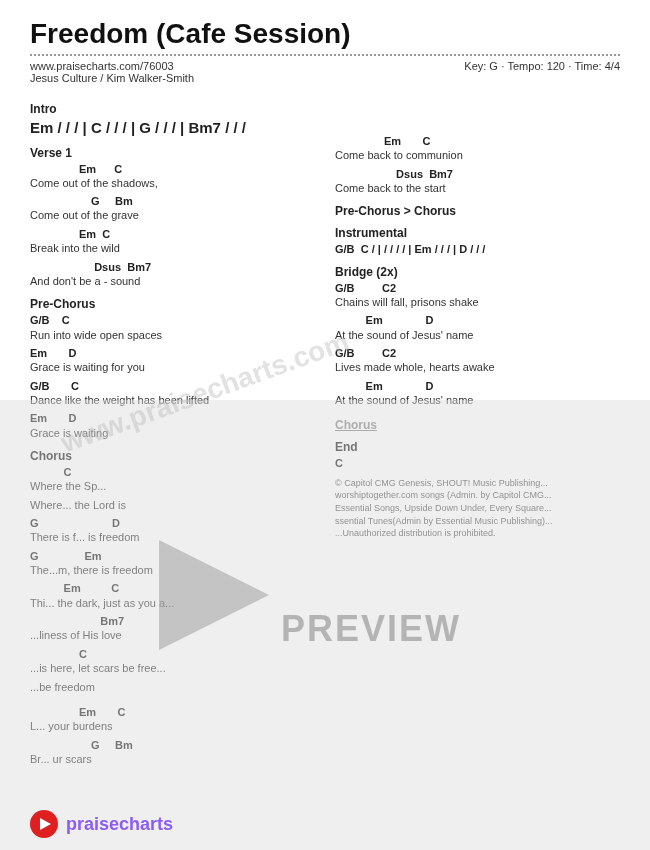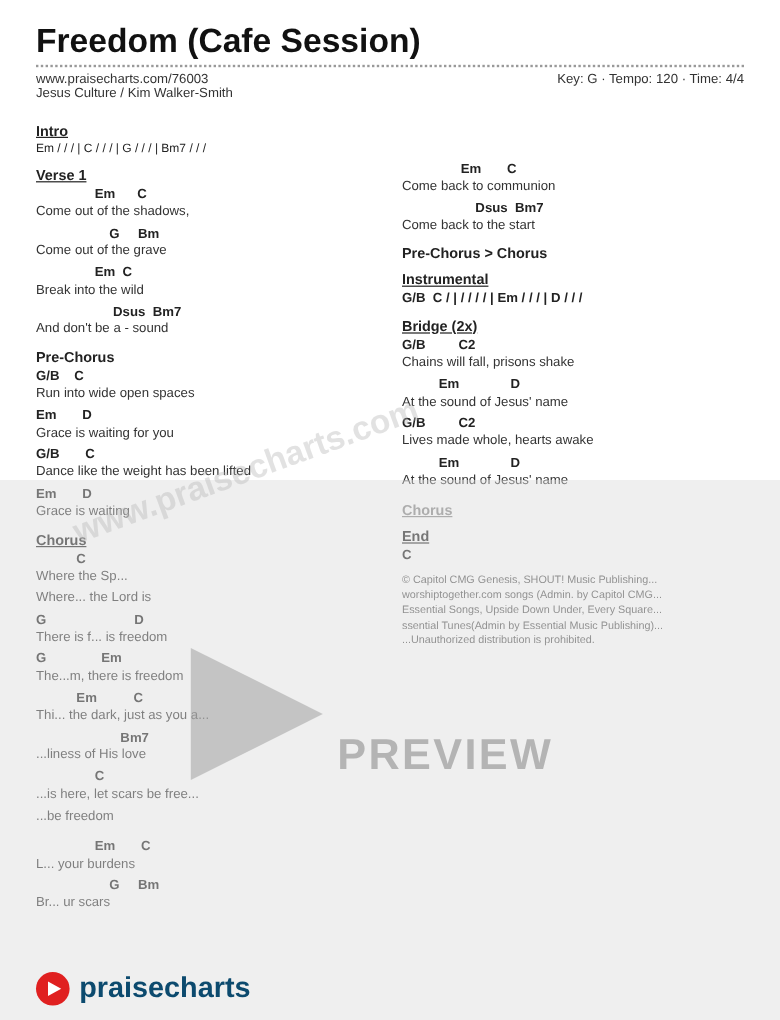--- a/index.html
+++ b/index.html
@@ -45,43 +45,42 @@
       width: 50%;
       padding-right: 10px;
     }
     .col-right {
       width: 50%;
       padding-left: 10px;
     }
     .section-label {
       font-weight: bold;
       font-size: 12px;
-      text-decoration: underline;
       margin-top: 8px;
       margin-bottom: 2px;
     }
     .chord-line {
       font-weight: bold;
       font-size: 11px;
       color: #222;
       white-space: pre;
       line-height: 1.3;
     }
     .lyric-line {
       font-size: 11px;
       color: #333;
       line-height: 1.4;
       margin-bottom: 1px;
     }
     .chord-lyric-block {
       margin-bottom: 3px;
     }
     .intro-line {
-      font-weight: normal;
-      font-size: 10px;
+      font-weight: bold;
+      font-size: 15px;
     }
     .pre-chorus-label {
       font-weight: bold;
       font-size: 12px;
       margin-top: 8px;
       margin-bottom: 2px;
     }
     .preview-watermark {
       position: absolute;
       left: 150px;
@@ -152,23 +151,23 @@
     }
     .footer-play-triangle {
       width: 0;
       height: 0;
       border-style: solid;
       border-width: 6px 0 6px 11px;
       border-color: transparent transparent transparent #fff;
       margin-left: 2px;
     }
     .footer-brand {
-      font-size: 24px;
-      font-weight: bold;
-      color: #0c4a6e;
+      font-size: 18px;
+      font-weight: bold;
+      color: #8b5cf6;
     }
     
     .copyright-text {
       font-size: 9px;
       color: #555;
       line-height: 1.4;
       margin-top: 6px;
     }
     .inline-bold { font-weight: bold; }
   </style>

